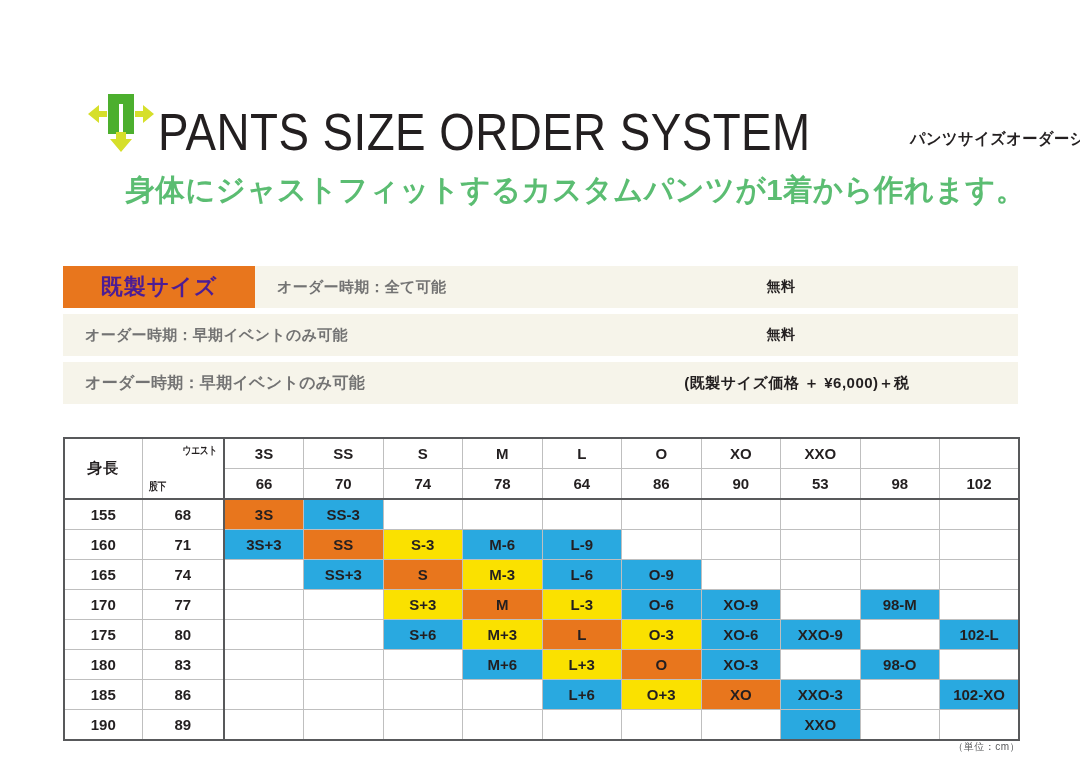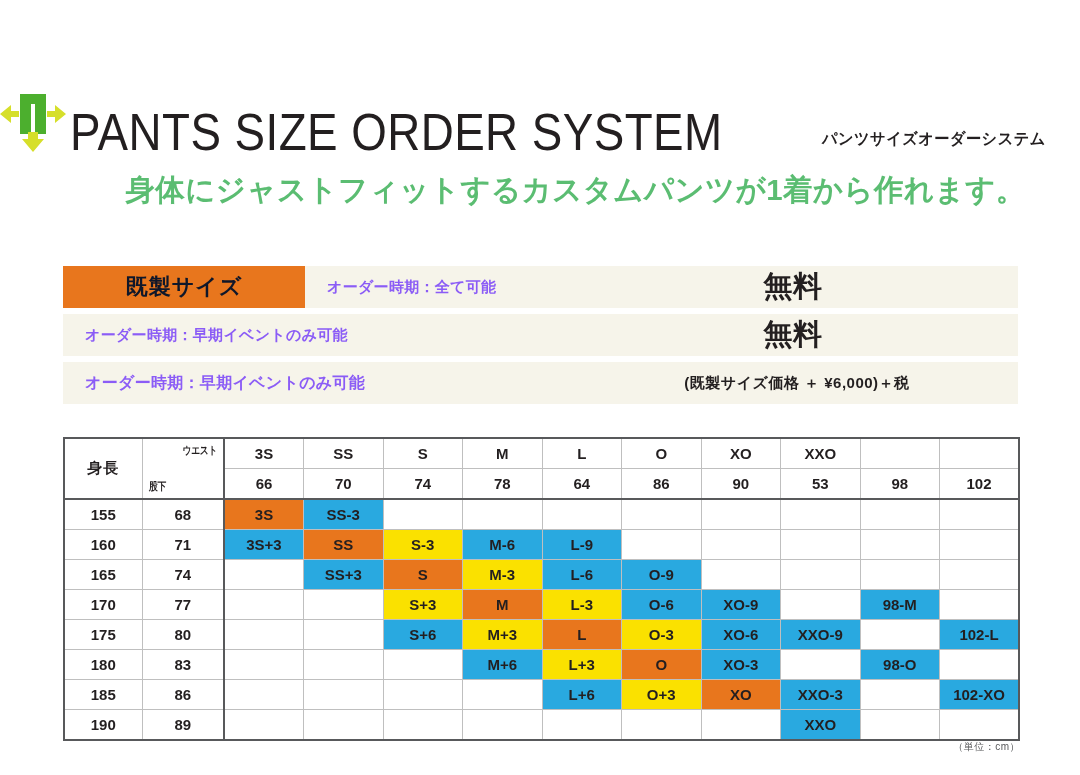--- a/index.html
+++ b/index.html
@@ -18,20 +18,21 @@
 
   
   #header-block {
     position: absolute;
     left: 0; top: 92px;
     width: 1080px;
   }
   .title-row {
     display: flex;
     align-items: flex-end;
+    padding-left: 88px;
   }
   .pants-icon {
     width: 66px;
     height: 62px;
     position: relative;
     margin-bottom: 4px;
     flex: 0 0 auto;
   }
   .main-title {
     font-family: "Liberation Sans", "DejaVu Sans", sans-serif;
@@ -78,50 +79,50 @@
   .price-row {
     position: relative;
     height: 42px;
     background: #f6f4ea;
     display: flex;
     align-items: center;
     margin-bottom: 6px;
   }
   .price-row:last-child { margin-bottom: 0; }
   .price-tag {
-    width: 242px;
+    width: 192px;
     height: 42px;
     display: flex;
     align-items: center;
     justify-content: center;
     font-size: 22px;
     font-weight: 700;
     letter-spacing: 1px;
-    color: #0f172a;
+    color: #4c1d95;
     flex: 0 0 auto;
   }
   .price-tag.t3 { font-size: 24px; }
   .tag-orange { background: #e8761d; }
   .tag-yellow { background: #fae100; }
   .tag-blue   { background: #29a9e0; }
   .price-period {
     font-size: 15px;
     font-weight: 700;
-    color: #8b5cf6;
+    color: #737373;
     margin-left: 22px;
     letter-spacing: 0.3px;
     white-space: nowrap;
   }
   .price-period.big { font-size: 16px; }
   .price-value {
     position: absolute;
-    right: 0;
+    right: 12px;
     width: 450px;
     text-align: center;
-    font-size: 29px;
+    font-size: 14px;
     font-weight: 700;
     color: #231f20;
     letter-spacing: 0.5px;
     white-space: nowrap;
   }
   .price-value.wide { font-size: 15px; right: -4px; }
 
   
   #size-table-wrap {
     position: absolute;

